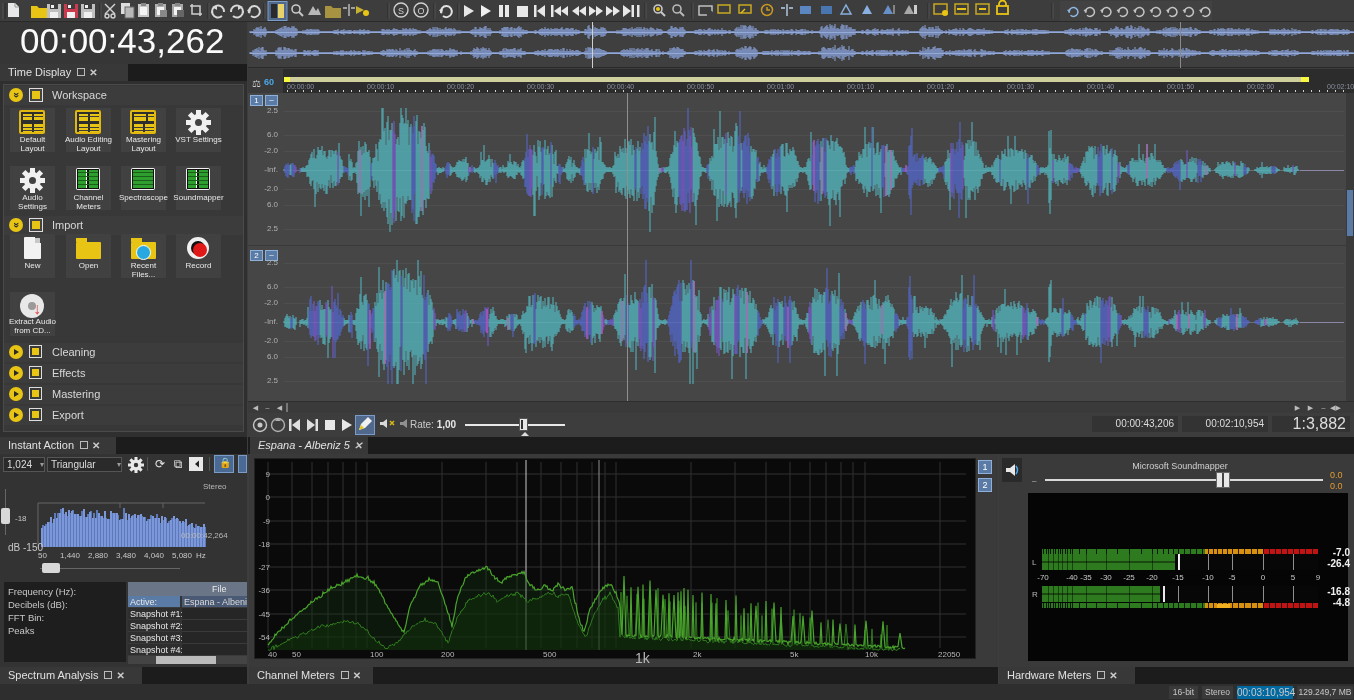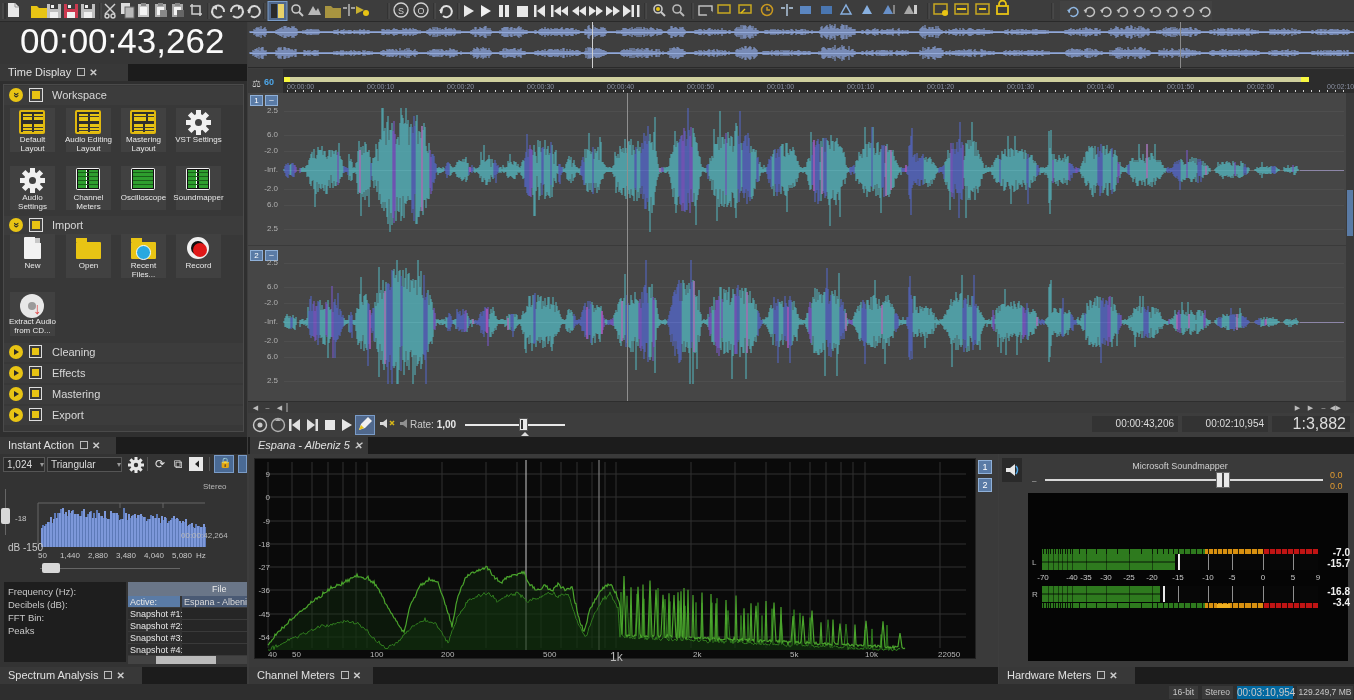--- a/index.html
+++ b/index.html
@@ -183,21 +183,21 @@
 <div class="abs" style="left:10px;top:166px;width:45px;height:44px;background:#414141;"></div>
 <div class="abs" style="left:7px;top:136px;width:51px;text-align:center;color:#e8e8e8;font-size:8px;line-height:8.5px;">Default<br>Layout</div>
 <div class="abs" style="left:7px;top:194px;width:51px;text-align:center;color:#e8e8e8;font-size:8px;line-height:8.5px;">Audio<br>Settings</div>
 <div class="abs" style="left:66px;top:108px;width:45px;height:44px;background:#414141;"></div>
 <div class="abs" style="left:66px;top:166px;width:45px;height:44px;background:#414141;"></div>
 <div class="abs" style="left:63px;top:136px;width:51px;text-align:center;color:#e8e8e8;font-size:8px;line-height:8.5px;">Audio Editing<br>Layout</div>
 <div class="abs" style="left:63px;top:194px;width:51px;text-align:center;color:#e8e8e8;font-size:8px;line-height:8.5px;">Channel<br>Meters</div>
 <div class="abs" style="left:121px;top:108px;width:45px;height:44px;background:#414141;"></div>
 <div class="abs" style="left:121px;top:166px;width:45px;height:44px;background:#414141;"></div>
 <div class="abs" style="left:118px;top:136px;width:51px;text-align:center;color:#e8e8e8;font-size:8px;line-height:8.5px;">Mastering<br>Layout</div>
-<div class="abs" style="left:118px;top:194px;width:51px;text-align:center;color:#e8e8e8;font-size:8px;line-height:8.5px;">Oscilloscope</div>
+<div class="abs" style="left:118px;top:194px;width:51px;text-align:center;color:#e8e8e8;font-size:8px;line-height:8.5px;">Spectroscope</div>
 <div class="abs" style="left:176px;top:108px;width:45px;height:44px;background:#414141;"></div>
 <div class="abs" style="left:176px;top:166px;width:45px;height:44px;background:#414141;"></div>
 <div class="abs" style="left:173px;top:136px;width:51px;text-align:center;color:#e8e8e8;font-size:8px;line-height:8.5px;">VST Settings</div>
 <div class="abs" style="left:173px;top:194px;width:51px;text-align:center;color:#e8e8e8;font-size:8px;line-height:8.5px;">Soundmapper</div>
 <div class="abs" style="left:19px;top:110px;width:26px;height:24px;border:2px solid #e0b80f;border-radius:2px;background:#2e2e2e;">
     <div style="position:absolute;left:2px;top:2px;width:9px;height:6px;background:#e8c414;"></div>
     <div style="position:absolute;left:13px;top:2px;width:9px;height:6px;background:#e8c414;"></div>
     <div style="position:absolute;left:2px;top:12px;width:9px;height:8px;background:#e8c414;"></div>
     <div style="position:absolute;left:13px;top:12px;width:9px;height:8px;background:#e8c414;"></div>
     <div style="position:absolute;left:2px;top:4px;width:20px;height:1px;background:#3a3a3a;"></div>
@@ -710,21 +710,21 @@
 <div class="abs" style="left:256px;top:540px;width:14px;text-align:right;color:#b8b8b8;font-size:8px;">-18</div>
 <div class="abs" style="left:256px;top:563px;width:14px;text-align:right;color:#b8b8b8;font-size:8px;">-27</div>
 <div class="abs" style="left:256px;top:586px;width:14px;text-align:right;color:#b8b8b8;font-size:8px;">-36</div>
 <div class="abs" style="left:256px;top:610px;width:14px;text-align:right;color:#b8b8b8;font-size:8px;">-45</div>
 <div class="abs" style="left:256px;top:633px;width:14px;text-align:right;color:#b8b8b8;font-size:8px;">-54</div>
 <div class="abs" style="left:268px;top:650px;color:#b8b8b8;font-size:8px;">40</div>
 <div class="abs" style="left:292px;top:650px;color:#b8b8b8;font-size:8px;">50</div>
 <div class="abs" style="left:370px;top:650px;color:#b8b8b8;font-size:8px;">100</div>
 <div class="abs" style="left:441px;top:650px;color:#b8b8b8;font-size:8px;">200</div>
 <div class="abs" style="left:543px;top:650px;color:#b8b8b8;font-size:8px;">500</div>
-<div class="abs" style="left:610px;top:650px;color:#b8b8b8;font-size:12px;">1k</div>
+<div class="abs" style="left:635px;top:650px;color:#b8b8b8;font-size:14px;">1k</div>
 <div class="abs" style="left:693px;top:650px;color:#b8b8b8;font-size:8px;">2k</div>
 <div class="abs" style="left:790px;top:650px;color:#b8b8b8;font-size:8px;">5k</div>
 <div class="abs" style="left:865px;top:650px;color:#b8b8b8;font-size:8px;">10k</div>
 <div class="abs" style="left:938px;top:650px;color:#b8b8b8;font-size:8px;">22050</div>
 <div class="abs" style="left:978px;top:460px;width:14px;height:14px;background:#5a7ba6;border:1px solid #8fb0d8;color:#fff;font-size:9px;line-height:13px;text-align:center;">1</div>
 <div class="abs" style="left:978px;top:478px;width:14px;height:14px;background:#5a7ba6;border:1px solid #8fb0d8;color:#fff;font-size:9px;line-height:13px;text-align:center;">2</div>
 <div class="tabstrip" style="left:249px;top:667px;width:749px;height:17px;">
     <div class="tab" style="left:0;width:124px;">Channel Meters<span class="tbox"></span><span class="tx">✕</span></div>
   </div>
 <div class="abs" style="left:999px;top:454px;width:355px;height:213px;background:#3a3a3a;"></div>
@@ -894,23 +894,23 @@
 <div class="abs" style="left:1263px;top:554px;width:1px;height:16px;background:rgba(255,255,255,0.55);"></div>
 <div class="abs" style="left:1263px;top:586px;width:1px;height:16px;background:rgba(255,255,255,0.55);"></div>
 <div class="abs" style="left:1293px;top:554px;width:1px;height:16px;background:rgba(255,255,255,0.55);"></div>
 <div class="abs" style="left:1293px;top:586px;width:1px;height:16px;background:rgba(255,255,255,0.55);"></div>
 <div class="abs" style="left:1042px;top:561px;width:133px;height:2px;background:rgba(0,0,0,0.4);"></div>
 <div class="abs" style="left:1042px;top:593px;width:118px;height:2px;background:rgba(0,0,0,0.4);"></div>
 <div class="abs" style="left:1217px;top:604px;width:13px;height:4px;background:#f0b020;"></div>
 <div class="abs" style="left:1032px;top:558px;color:#b8b8b8;font-size:8px;">L</div>
 <div class="abs" style="left:1032px;top:590px;color:#b8b8b8;font-size:8px;">R</div>
 <div class="abs" style="left:1320px;top:547px;width:30px;text-align:right;color:#f0f0f0;font-size:10px;font-weight:bold;">-7.0</div>
-<div class="abs" style="left:1320px;top:558px;width:30px;text-align:right;color:#f0f0f0;font-size:10px;font-weight:bold;">-15.7</div>
+<div class="abs" style="left:1320px;top:558px;width:30px;text-align:right;color:#f0f0f0;font-size:10px;font-weight:bold;">-26.4</div>
 <div class="abs" style="left:1320px;top:586px;width:30px;text-align:right;color:#f0f0f0;font-size:10px;font-weight:bold;">-16.8</div>
-<div class="abs" style="left:1320px;top:597px;width:30px;text-align:right;color:#f0f0f0;font-size:10px;font-weight:bold;">-3.4</div>
+<div class="abs" style="left:1320px;top:597px;width:30px;text-align:right;color:#f0f0f0;font-size:10px;font-weight:bold;">-4.8</div>
 <div class="tabstrip" style="left:999px;top:667px;width:355px;height:17px;">
     <div class="tab" style="left:0;width:136px;">Hardware Meters<span class="tbox"></span><span class="tx">✕</span></div>
   </div>
 <div class="abs" style="left:0;top:684px;width:1354px;height:16px;background:#2e2e2e;"></div>
 <div class="abs" style="left:1119px;top:686px;width:46px;height:13px;background:#3a3a3a;color:#c8c8c8;font-size:8.5px;line-height:13px;text-align:center;white-space:nowrap;margin-top:17px;">44,100 Hz</div>
 <div class="abs" style="left:1169px;top:686px;width:29px;height:13px;background:#3a3a3a;color:#c8c8c8;font-size:8.5px;line-height:13px;text-align:center;white-space:nowrap;">16-bit</div>
 <div class="abs" style="left:1202px;top:686px;width:31px;height:13px;background:#3a3a3a;color:#c8c8c8;font-size:8.5px;line-height:13px;text-align:center;white-space:nowrap;">Stereo</div>
 <div class="abs" style="left:1237px;top:686px;width:56px;height:13px;background:#0369a1;color:#c8c8c8;font-size:10px;line-height:13px;text-align:center;white-space:nowrap;">00:03:10,954</div>
 <div class="abs" style="left:1297px;top:686px;width:56px;height:13px;background:#3a3a3a;color:#c8c8c8;font-size:8.5px;line-height:13px;text-align:center;white-space:nowrap;">129.249,7 MB</div>
 </body></html>

